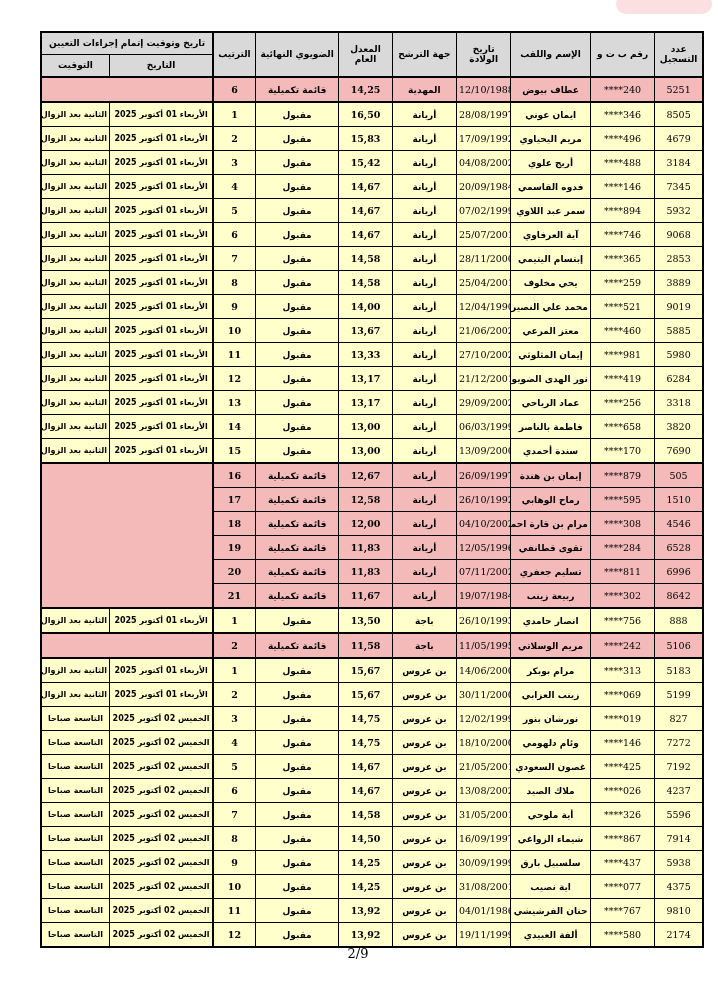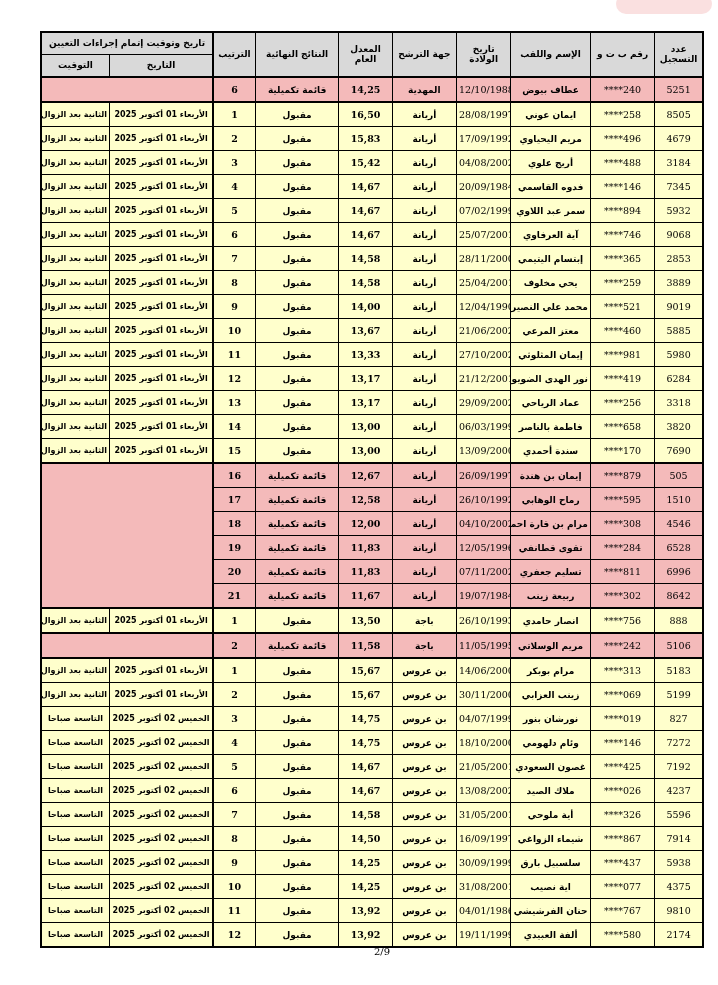--- a/index.html
+++ b/index.html
@@ -39,22 +39,22 @@
       repeating-linear-gradient(0deg, rgba(190,95,95,.28) 0 1px, rgba(0,0,0,0) 1px 3px);
   }
   tr.group-start td{border-top-width:2px;}
   td.rank{border-left-width:2px;}
   td.hatched{border-left-width:2px;}
   .num{font-family:"DejaVu Serif", serif;direction:ltr;unicode-bidi:embed;font-size:9.5px;}
   .numb{font-family:"DejaVu Serif", serif;direction:ltr;unicode-bidi:embed;font-size:9.5px;font-weight:bold;}
   .ar{font-size:9px;font-weight:bold;}
   .arsm{font-size:8px;font-weight:bold;}
   .footer{
-    position:absolute;top:946px;left:352px;width:60px;
-    font-family:"DejaVu Serif", serif;font-size:10px;text-align:center;
+    position:absolute;top:946px;left:328px;width:60px;
+    font-family:"DejaVu Serif", serif;font-size:13px;text-align:center;
   }
 </style>
 </head>
 <body>
 
 <div class="page">
 
   <div class="artifact-blob"></div>
 
   <table class="roster">
@@ -71,21 +71,21 @@
         <col style="width:68px">
     </colgroup>
     <thead>
       <tr>
         <th rowspan="2">عدد التسجيل</th>
         <th rowspan="2">رقم ب ت و</th>
         <th rowspan="2">الإسم واللقب</th>
         <th rowspan="2">تاريخ الولادة</th>
         <th rowspan="2">جهة الترشح</th>
         <th rowspan="2">المعدل العام</th>
-        <th rowspan="2">النتائج النهائية</th>
+        <th rowspan="2">الضويوي النهائية</th>
         <th rowspan="2" style="border-left-width:2px">الترتيب</th>
         <th colspan="2">تاريخ وتوقيت إتمام إجراءات التعيين</th>
       </tr>
       <tr class="sub">
         <th>التاريخ</th>
         <th>التوقيت</th>
       </tr>
     </thead>
     <tbody>
         <tr class="pink group-start">
@@ -94,21 +94,21 @@
           <td class="ar">عطاف بيوض</td>
           <td class="num">12/10/1988</td>
           <td class="ar">المهدية</td>
           <td class="numb">14,25</td>
           <td class="ar">قائمة تكميلية</td>
           <td class="numb rank">6</td>
           <td class="hatched" colspan="2" rowspan="1"></td>
         </tr>
         <tr class="yellow group-start">
           <td class="num">8505</td>
-          <td class="num">****258</td>
+          <td class="num">****346</td>
           <td class="ar">ايمان عوني</td>
           <td class="num">28/08/1997</td>
           <td class="ar">أريانة</td>
           <td class="numb">16,50</td>
           <td class="ar">مقبول</td>
           <td class="numb rank">1</td>
           <td class="arsm">الأربعاء 01 أكتوبر 2025</td>
           <td class="arsm">الثانية بعد الزوال</td>
         </tr>
         <tr class="yellow">
@@ -384,21 +384,21 @@
           <td class="numb">15,67</td>
           <td class="ar">مقبول</td>
           <td class="numb rank">2</td>
           <td class="arsm">الأربعاء 01 أكتوبر 2025</td>
           <td class="arsm">الثانية بعد الزوال</td>
         </tr>
         <tr class="yellow">
           <td class="num">827</td>
           <td class="num">****019</td>
           <td class="ar">نورشان بنور</td>
-          <td class="num">04/07/1999</td>
+          <td class="num">12/02/1999</td>
           <td class="ar">بن عروس</td>
           <td class="numb">14,75</td>
           <td class="ar">مقبول</td>
           <td class="numb rank">3</td>
           <td class="arsm">الخميس 02 أكتوبر 2025</td>
           <td class="arsm">التاسعة صباحا</td>
         </tr>
         <tr class="yellow">
           <td class="num">7272</td>
           <td class="num">****146</td>

